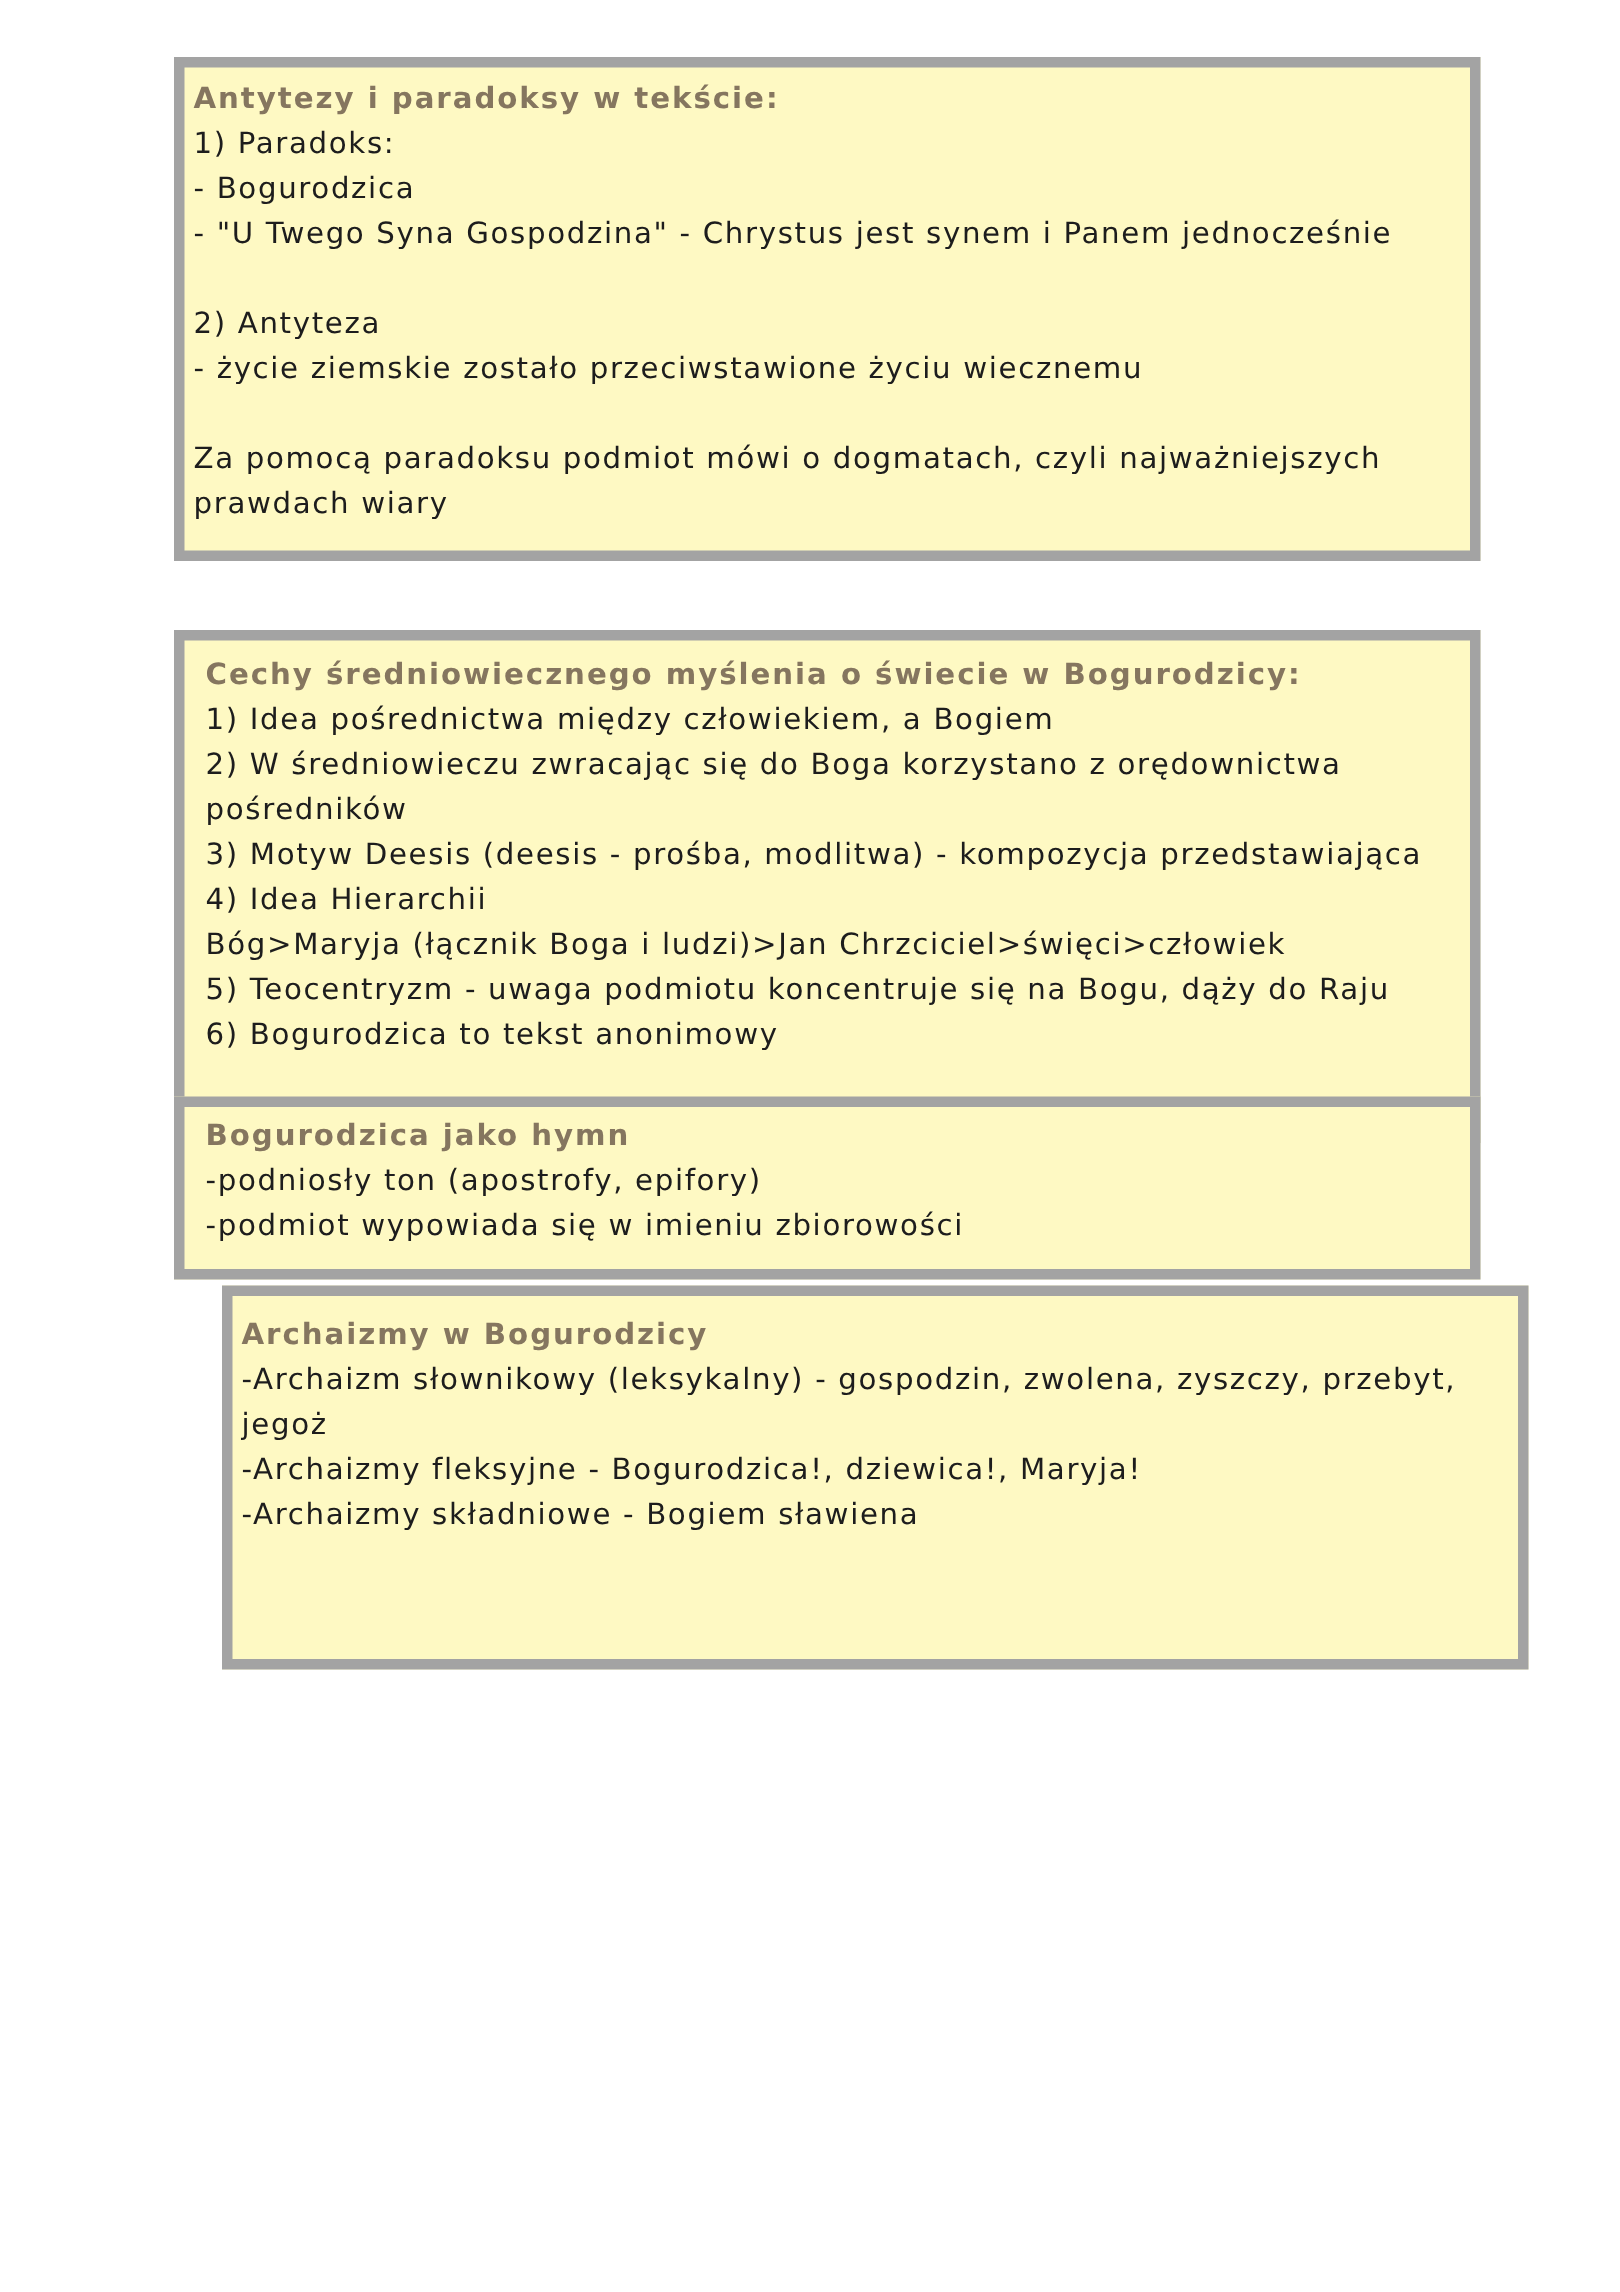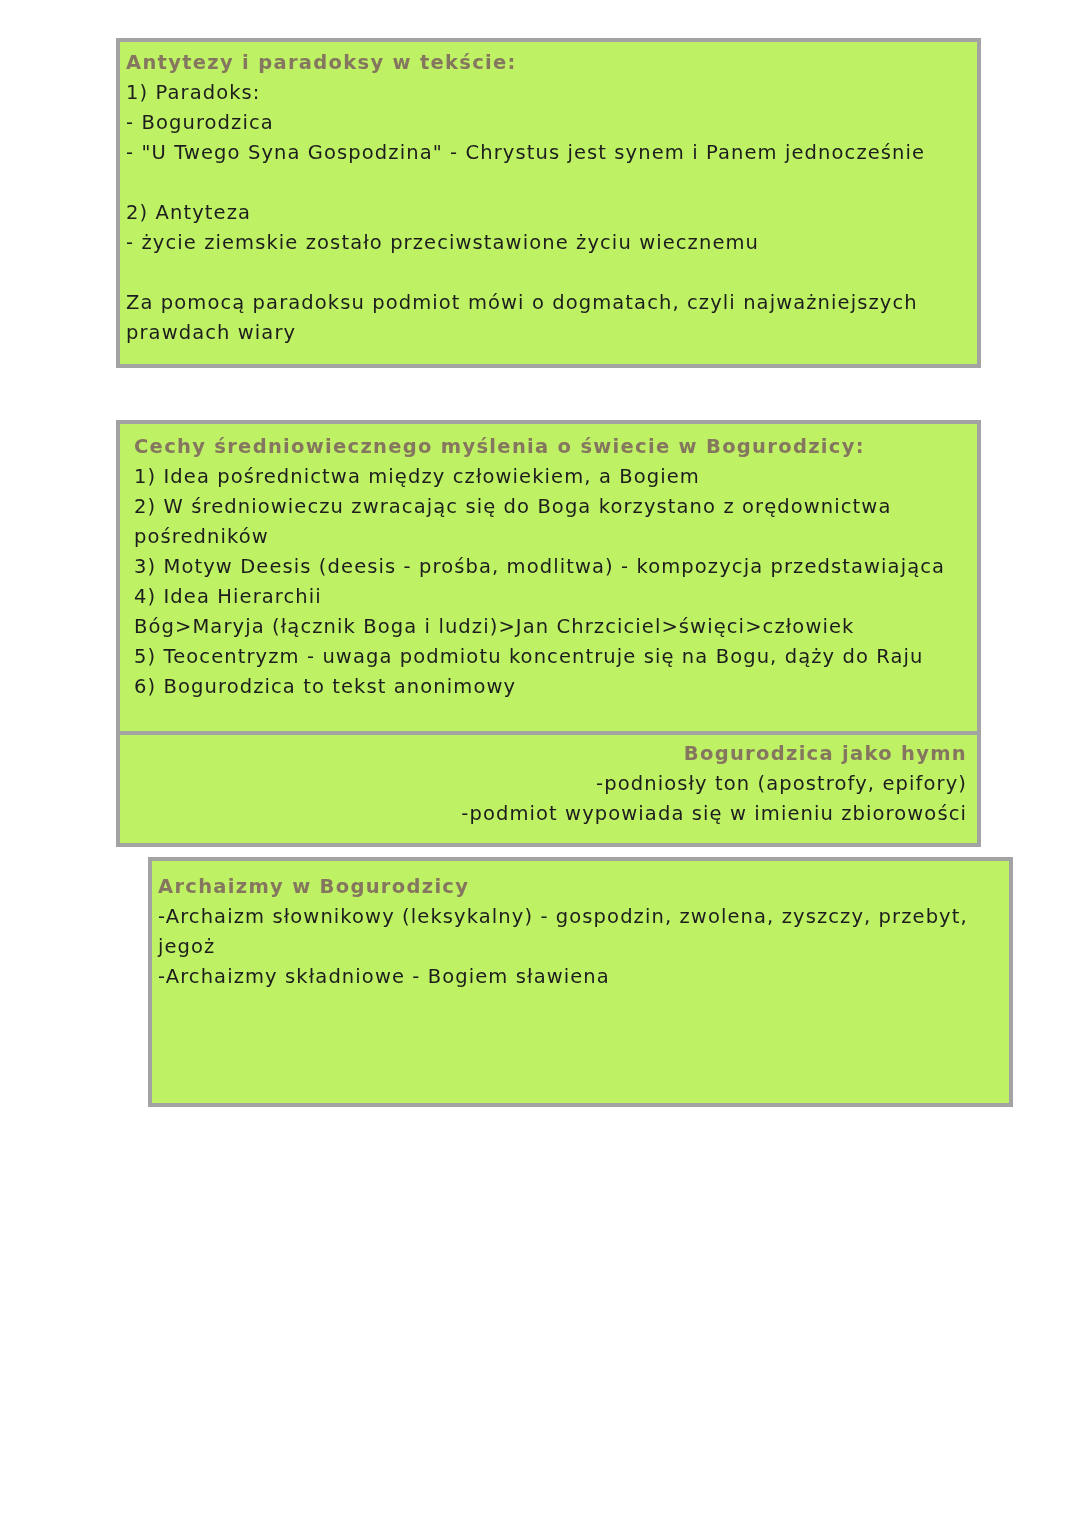--- a/index.html
+++ b/index.html
@@ -11,23 +11,23 @@
       width: 1080px;
       height: 1528px;
       position: relative;
       overflow: hidden;
       font-family: "DejaVu Sans", sans-serif;
     }
     .box {
       position: absolute;
       left: 116px;
       width: 857px;
-      border: 4px solid #a3a3a3;
+      border: 7px solid #a3a3a3;
       box-sizing: content-box;
-      background: #bef264;
+      background: #fef9c3;
     }
     .box .inner {
       position: absolute;
       top: 6px;
       right: 10px;
     }
     .line {
       font-size: 19.5px;
       line-height: 30px;
       height: 30px;
@@ -39,21 +39,21 @@
       color: #85765f;
       font-weight: bold;
       letter-spacing: 1.3px;
     }
     .blank { height: 30px; }
 
     #box1 { top: 38px; height: 322px; }
     #box1 .inner { left: 6px; }
     #box2 { top: 380px; height: 328px; margin-top: 40px; }
     #box2 .inner { left: 14px; top: 8px; }
-    #box3 { top: 731px; height: 108px; text-align: right; }
+    #box3 { top: 731px; height: 108px; }
     #box3 .inner { left: 14px; top: 4px; }
     #box4 { top: 857px; height: 242px; margin-left: 32px; }
     #box4 .inner { left: 6px; top: 11px; }
   </style>
 </head>
 <body>
 
 <div class="box" id="box1">
   <div class="inner">
     <div class="line heading">Antytezy i paradoksy w tekście:</div>
@@ -89,15 +89,16 @@
     <div class="line">-podniosły ton (apostrofy, epifory)</div>
     <div class="line">-podmiot wypowiada się w imieniu zbiorowości</div>
   </div>
 </div>
 
 <div class="box" id="box4">
   <div class="inner">
     <div class="line heading">Archaizmy w Bogurodzicy</div>
     <div class="line">-Archaizm słownikowy (leksykalny) - gospodzin, zwolena, zyszczy, przebyt,</div>
     <div class="line">jegoż</div>
+    <div class="line">-Archaizmy fleksyjne - Bogurodzica!, dziewica!, Maryja!</div>
     <div class="line">-Archaizmy składniowe - Bogiem sławiena</div>
   </div>
 </div>
 
 </body></html>

